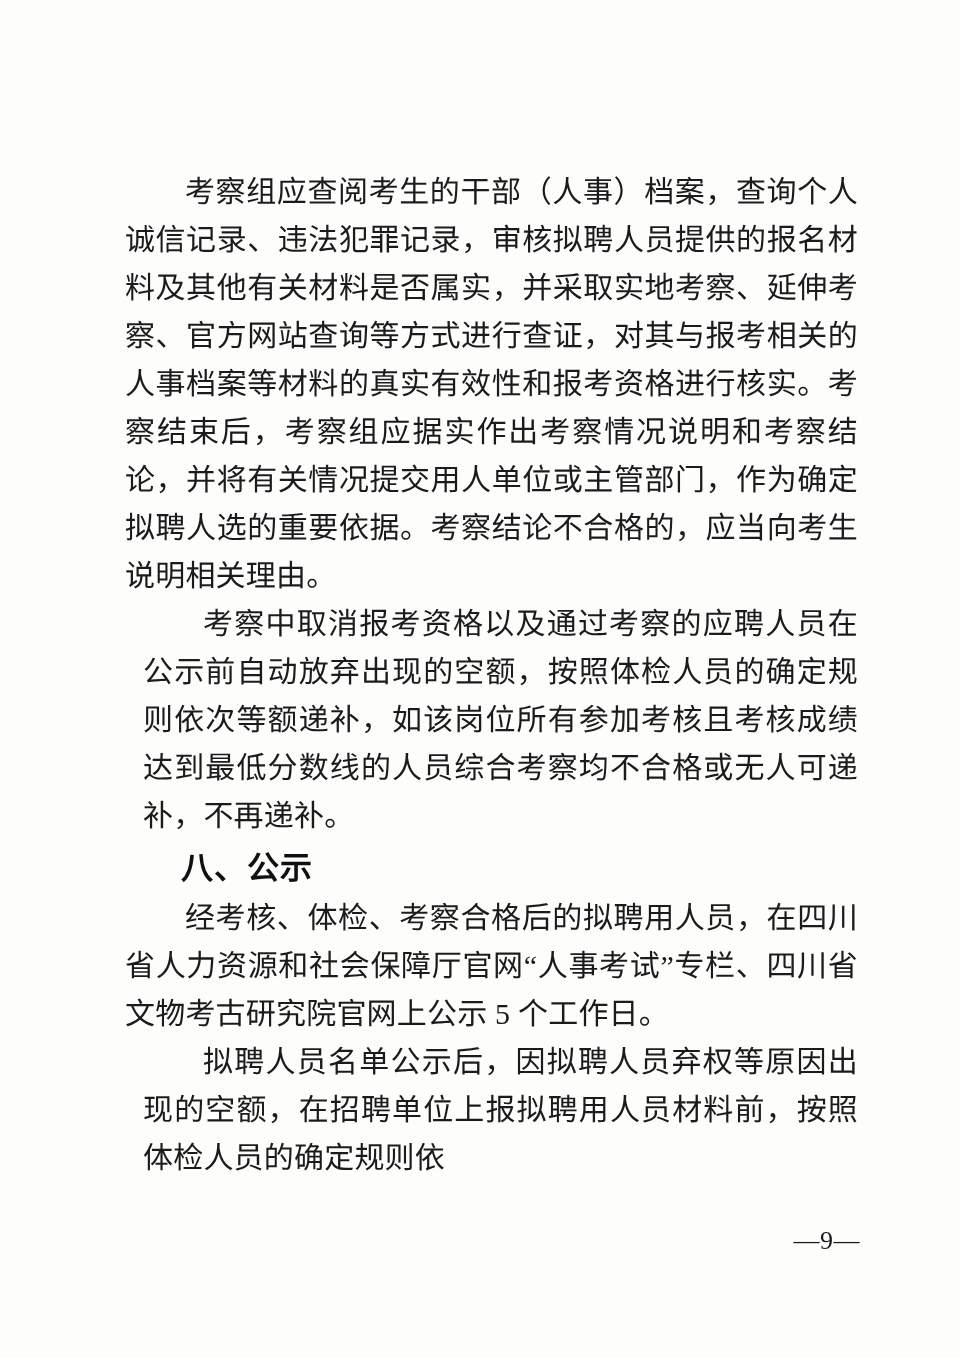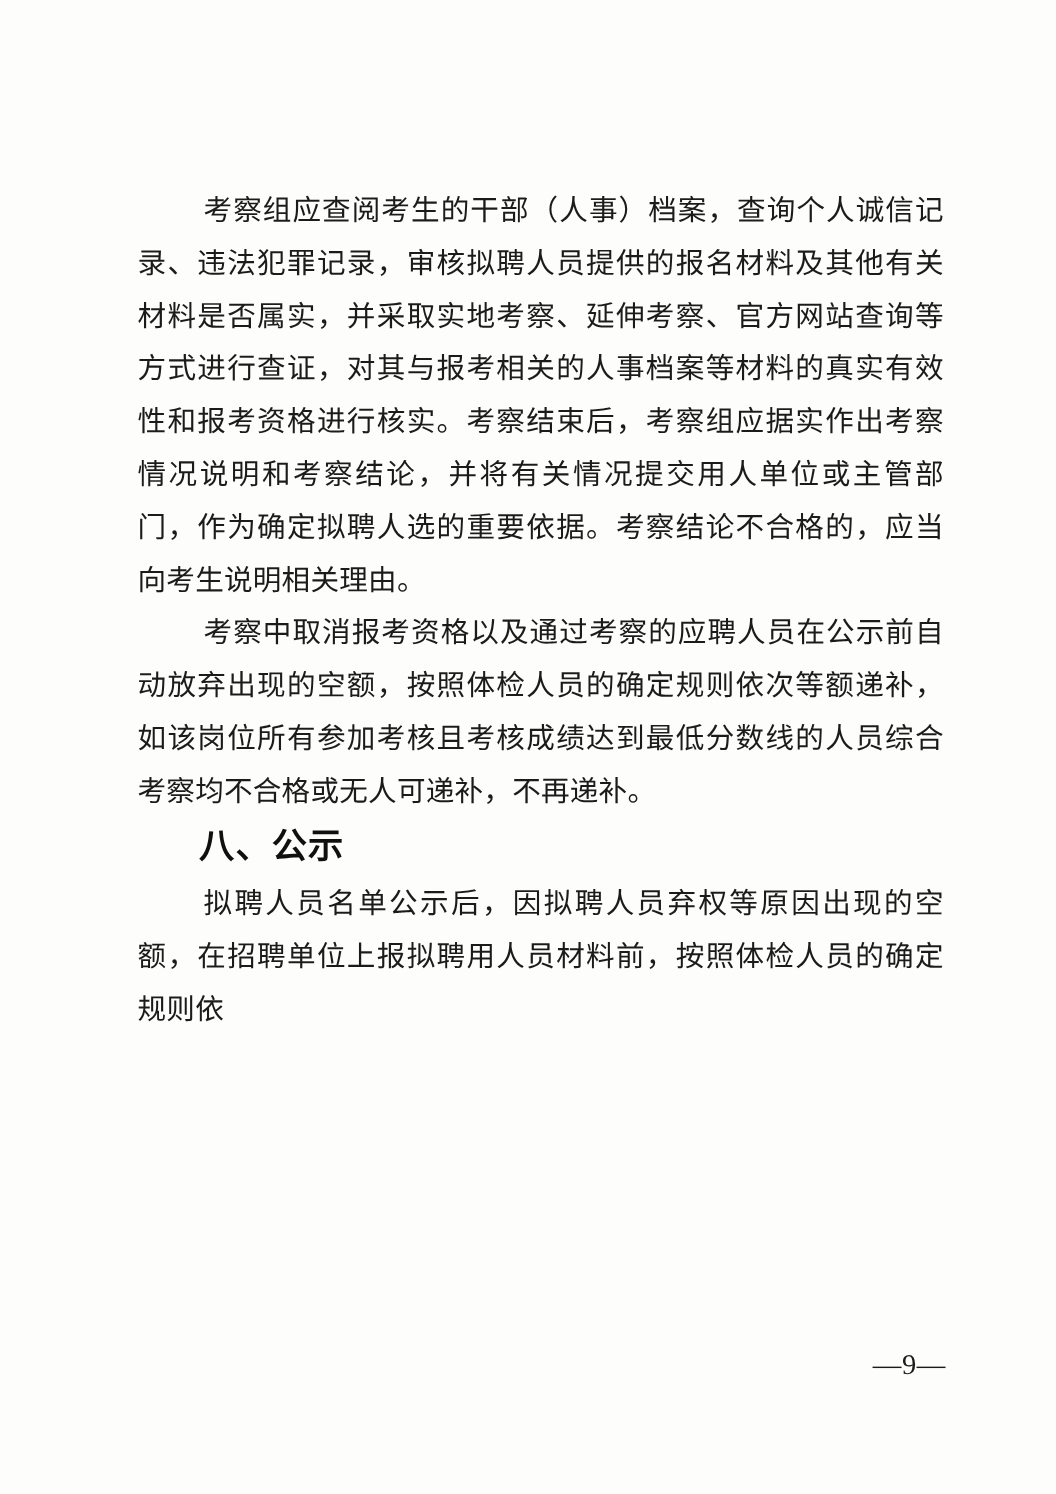--- a/index.html
+++ b/index.html
@@ -26,40 +26,41 @@
   .page-inner {
     position: absolute;
     left: 125px;
     top: 168px;
     width: 733px;
   }
 
   
   .para {
     font-family: "Liberation Serif", "DejaVu Serif", serif;
-    font-size: 26px;
+    font-size: 30px;
     line-height: 48px;
     color: #1b1b1b;
     text-align: justify;
     text-align-last: left;
     text-justify: inter-character;
     letter-spacing: 0.2px;
     margin: 0;
     text-indent: 60px;
     word-break: break-all;
     -webkit-font-smoothing: antialiased;
   }
 
   .para + .para {
     margin-top: 0px;
+    margin-left: 18px;
   }
 
   
   .heading {
-    font-family: Liberation Mono, monospace;
+    font-family: Liberation Sans, sans-serif;
     font-size: 32px;
     line-height: 48px;
     font-weight: bold;
     color: #101010;
     margin: 0;
     text-indent: 56px;
     letter-spacing: 1px;
   }
 
   
@@ -91,20 +92,21 @@
     <p class="para">考察组应查阅考生的干部（人事）档案，查询个人诚信记录、违法犯罪记录，审核拟聘人员提供的报名材料及其他有关材料是否属实，并采取实地考察、延伸考察、官方网站查询等方式进行查证，对其与报考相关的人事档案等材料的真实有效性和报考资格进行核实。考察结束后，考察组应据实作出考察情况说明和考察结论，并将有关情况提交用人单位或主管部门，作为确定拟聘人选的重要依据。考察结论不合格的，应当向考生说明相关理由。</p>
 
     <p class="para">考察中取消报考资格以及通过考察的应聘人员在公示前自动放弃出现的空额，按照体检人员的确定规则依次等额递补，如该岗位所有参加考核且考核成绩达到最低分数线的人员综合考察均不合格或无人可递补，不再递补。</p>
 
     <div class="gap-heading-before"></div>
 
     <h2 class="heading">八、公示</h2>
 
     <div class="gap-heading-after"></div>
 
+    <p class="para">经考核、体检、考察合格后的拟聘用人员，在四川省人力资源和社会保障厅官网“人事考试”专栏、四川省文物考古研究院官网上公示 5 个工作日。</p>
 
 
     <p class="para">拟聘人员名单公示后，因拟聘人员弃权等原因出现的空额，在招聘单位上报拟聘用人员材料前，按照体检人员的确定规则依</p>
 
   </div>
 
   <div class="page-number">—9—</div>
 </div>
 
 </body></html>

